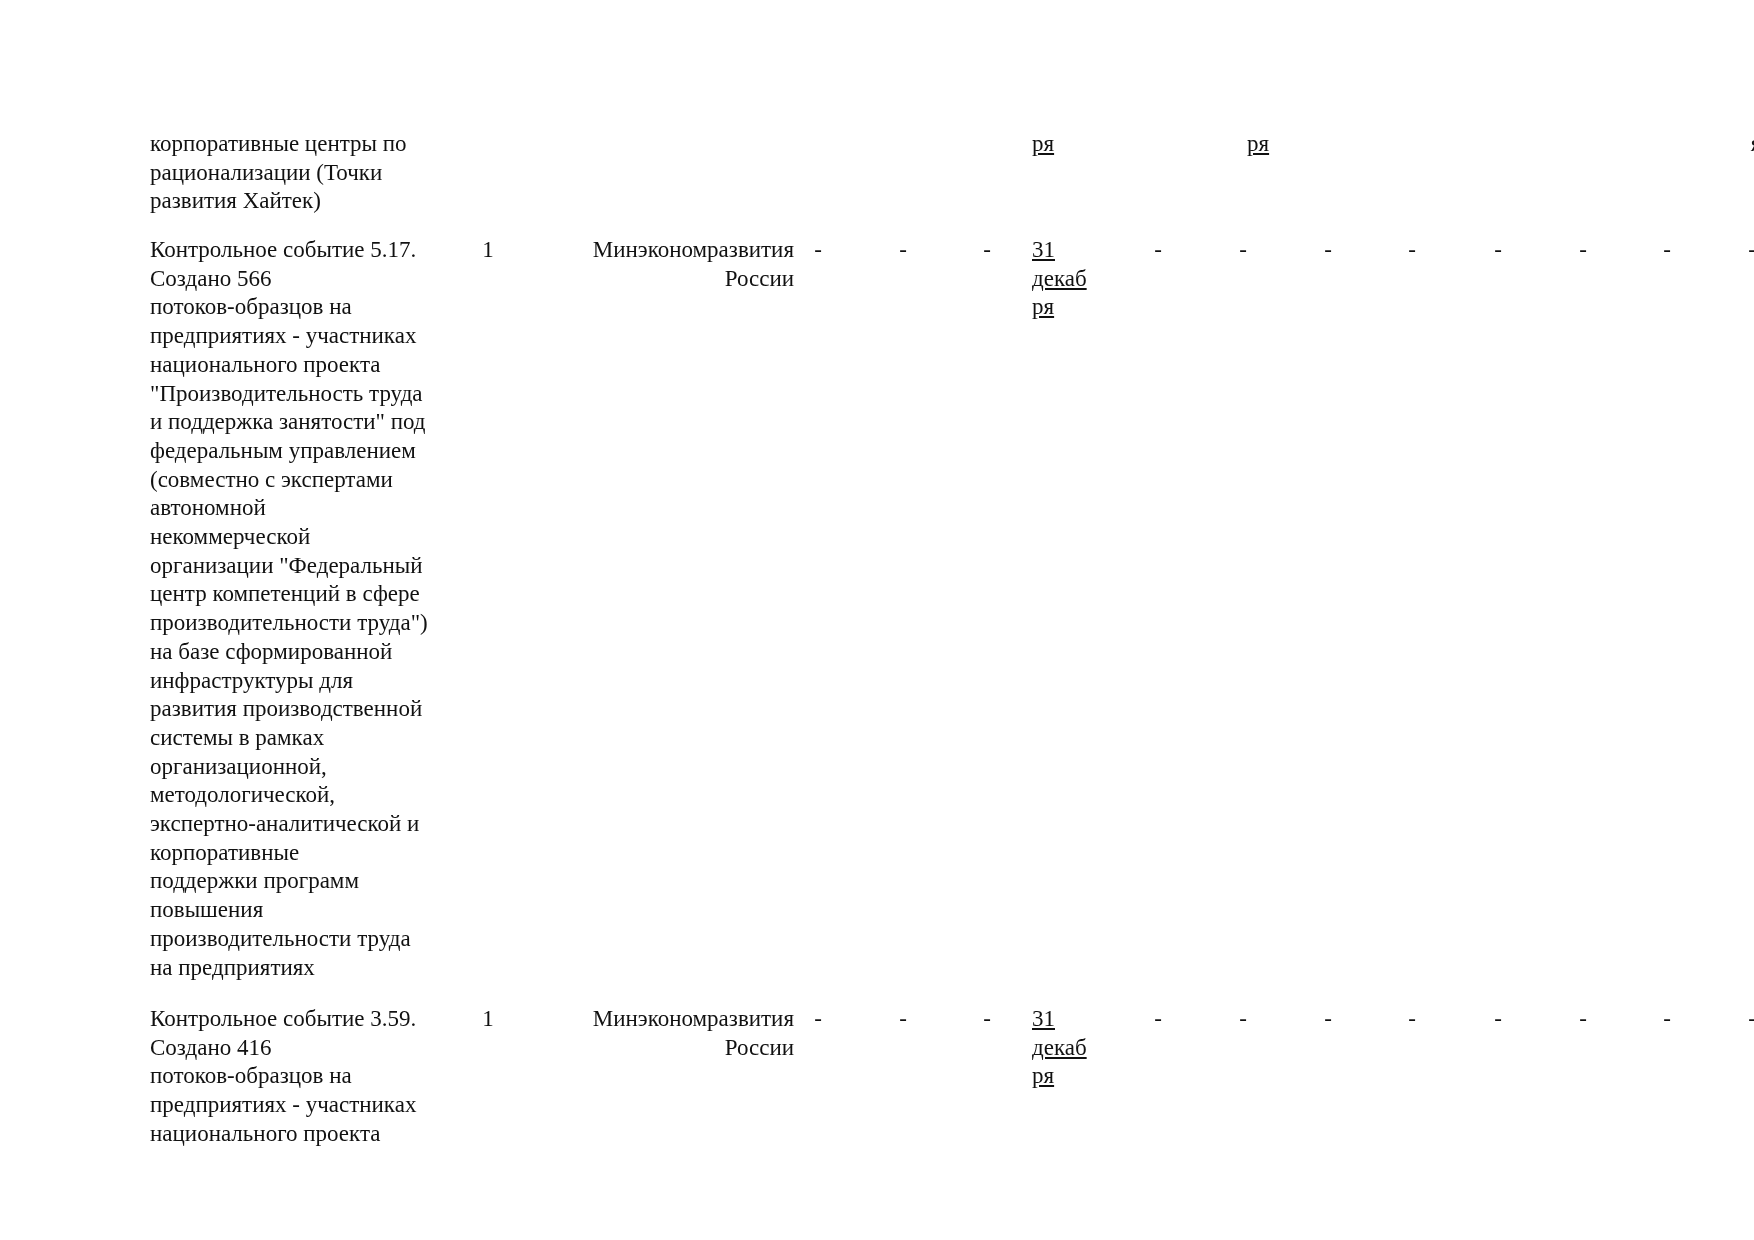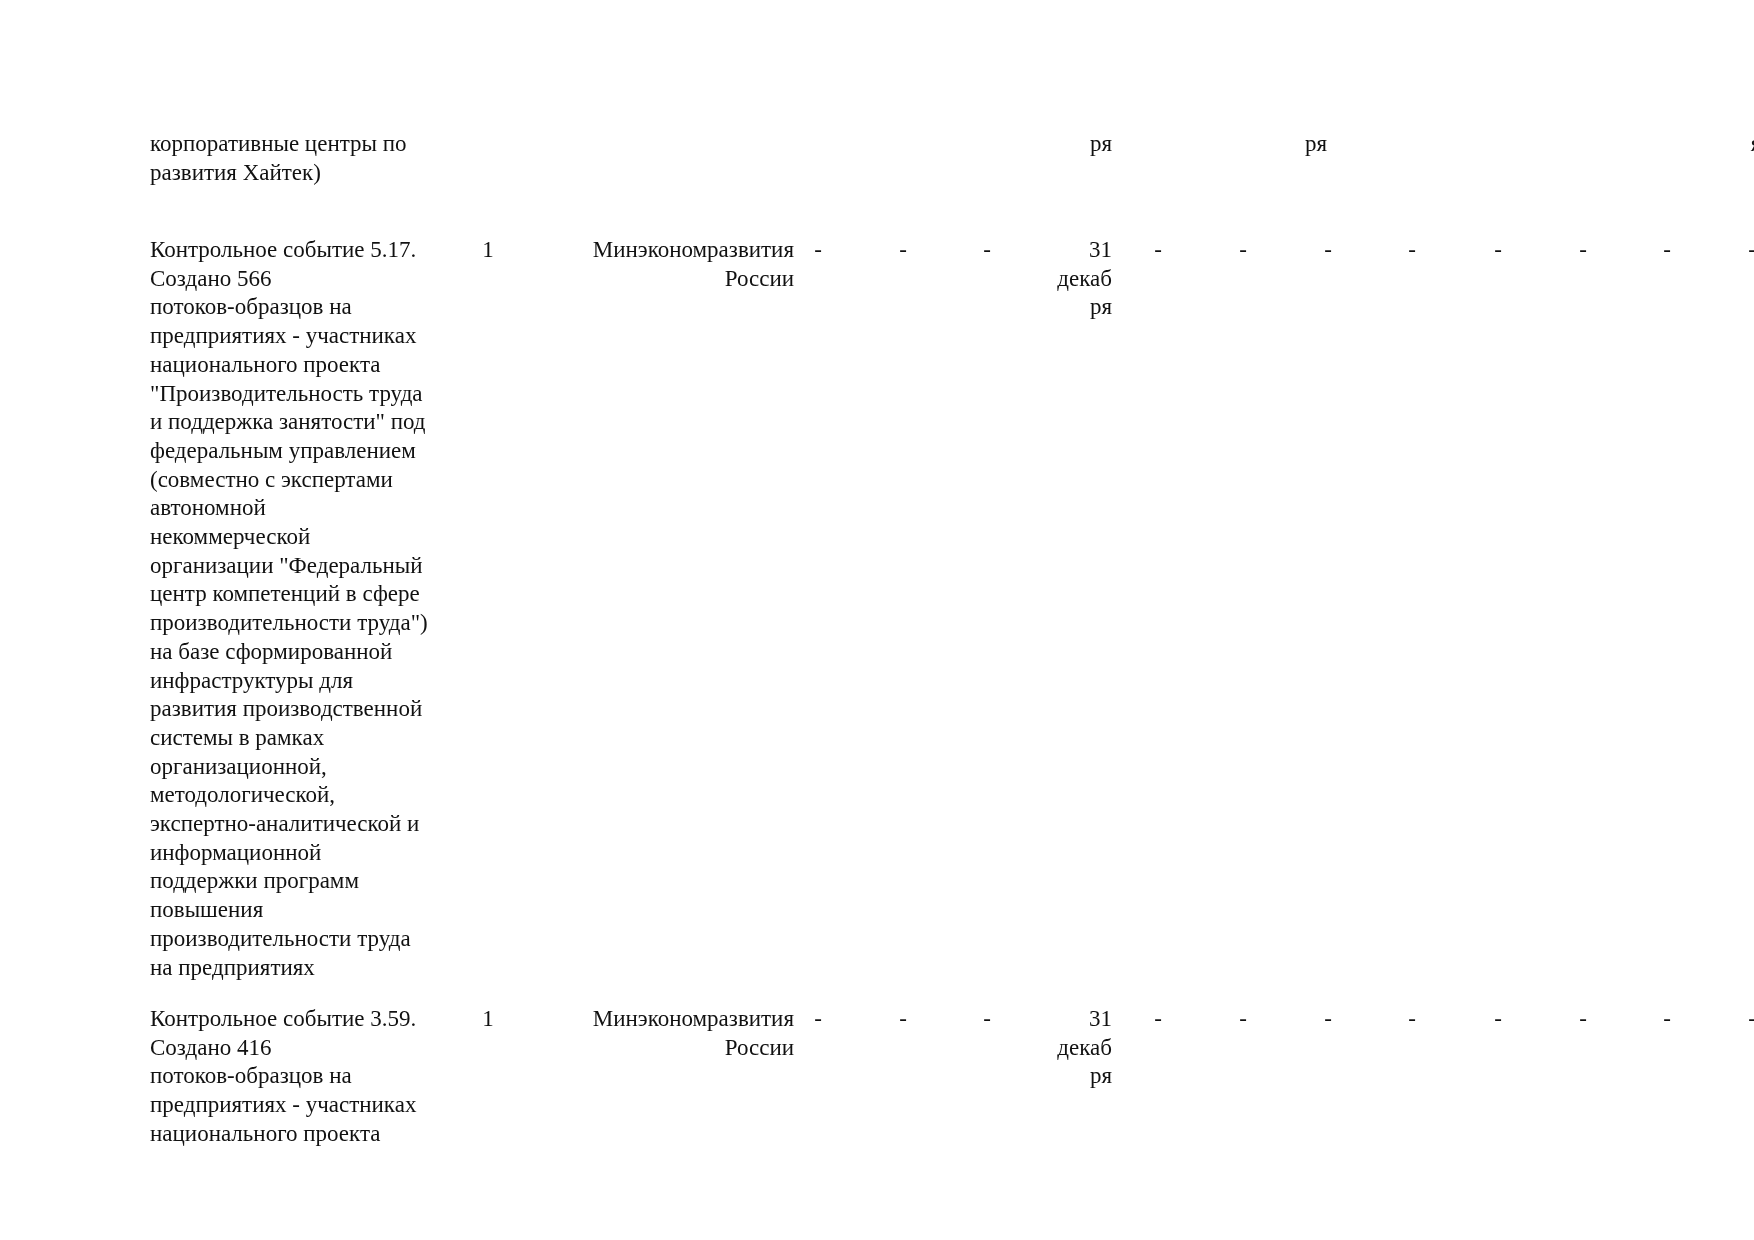--- a/index.html
+++ b/index.html
@@ -54,32 +54,34 @@
     }
     .org .line { display: block; text-align: right; }
     .dash {
       width: 20px;
       margin-left: -10px;
       text-align: center;
     }
     .date {
       width: 80px;
       margin-left: -40px;
-      text-align: right;
+      text-align: left;
+      text-decoration: underline;
     }
     .date .line { display: block; }
   </style>
 </head>
 <body>
 
 <div class="page">
 
   <div class="row" style="top:130px;">
     <div class="cell desc">
       <span class="line">корпоративные центры по</span>
+      <span class="line">рационализации (Точки</span>
       <span class="line">развития Хайтек)</span>
     </div>
     <span class="cell date" style="left:1072px;">ря</span>
     <span class="cell date" style="left:1287px;">ря</span>
     <span class="cell dash" style="left:1756px;">я</span>
   </div>
 
   <div class="row" style="top:236px;">
     <div class="cell desc">
       <span class="line">Контрольное событие 5.17.</span>
@@ -96,21 +98,21 @@
       <span class="line">организации "Федеральный</span>
       <span class="line">центр компетенций в сфере</span>
       <span class="line">производительности труда")</span>
       <span class="line">на базе сформированной</span>
       <span class="line">инфраструктуры для</span>
       <span class="line">развития производственной</span>
       <span class="line">системы в рамках</span>
       <span class="line">организационной,</span>
       <span class="line">методологической,</span>
       <span class="line">экспертно-аналитической и</span>
-      <span class="line">информационной</span>
+      <span class="line">корпоративные</span>
       <span class="line">поддержки программ</span>
       <span class="line">повышения</span>
       <span class="line">производительности труда</span>
       <span class="line">на предприятиях</span>
     </div>
     <span class="cell num">1</span>
     <div class="cell org">
       <span class="line">Минэкономразвития</span>
       <span class="line">России</span>
     </div>

